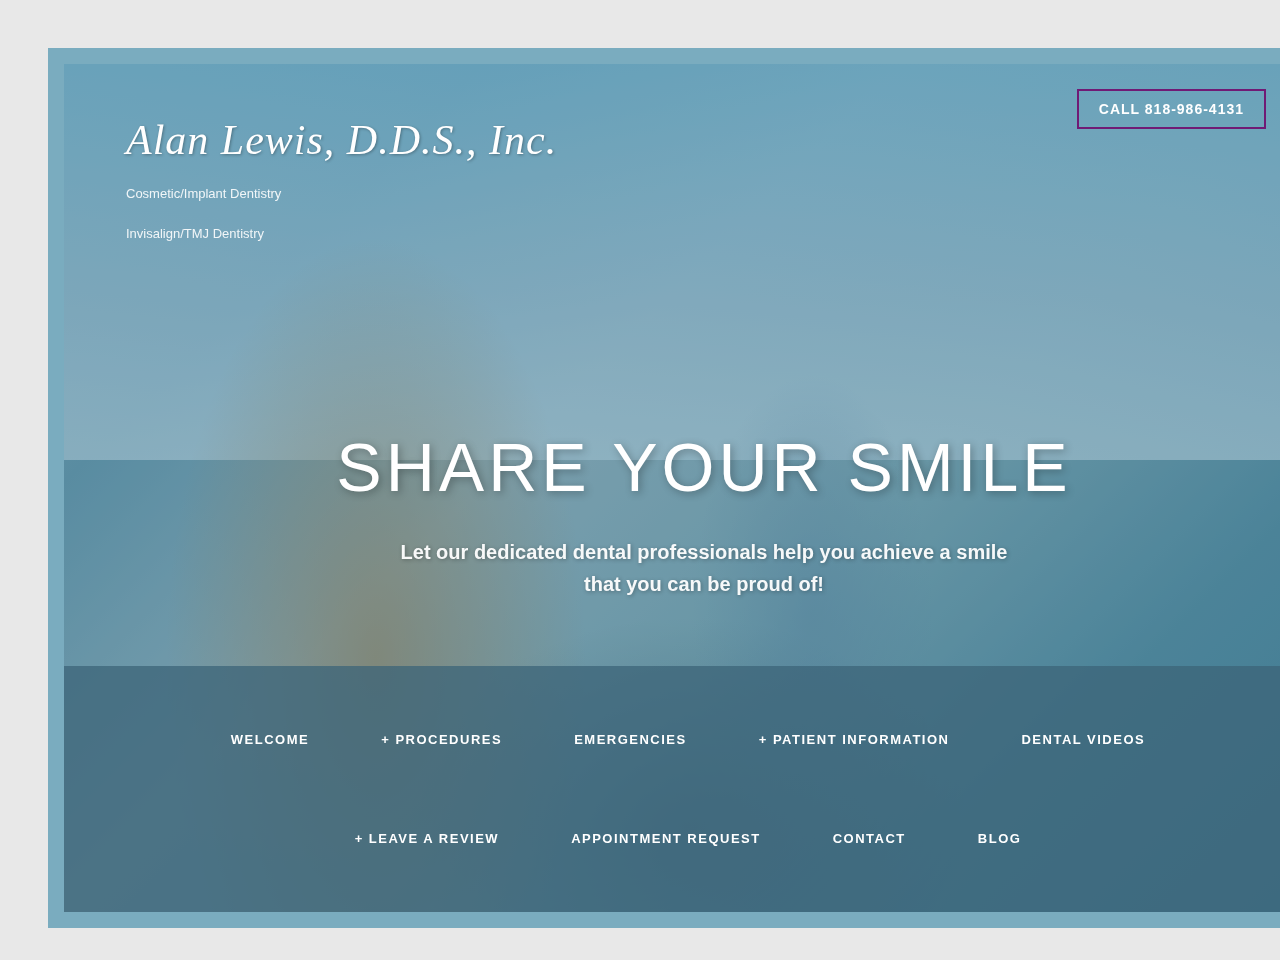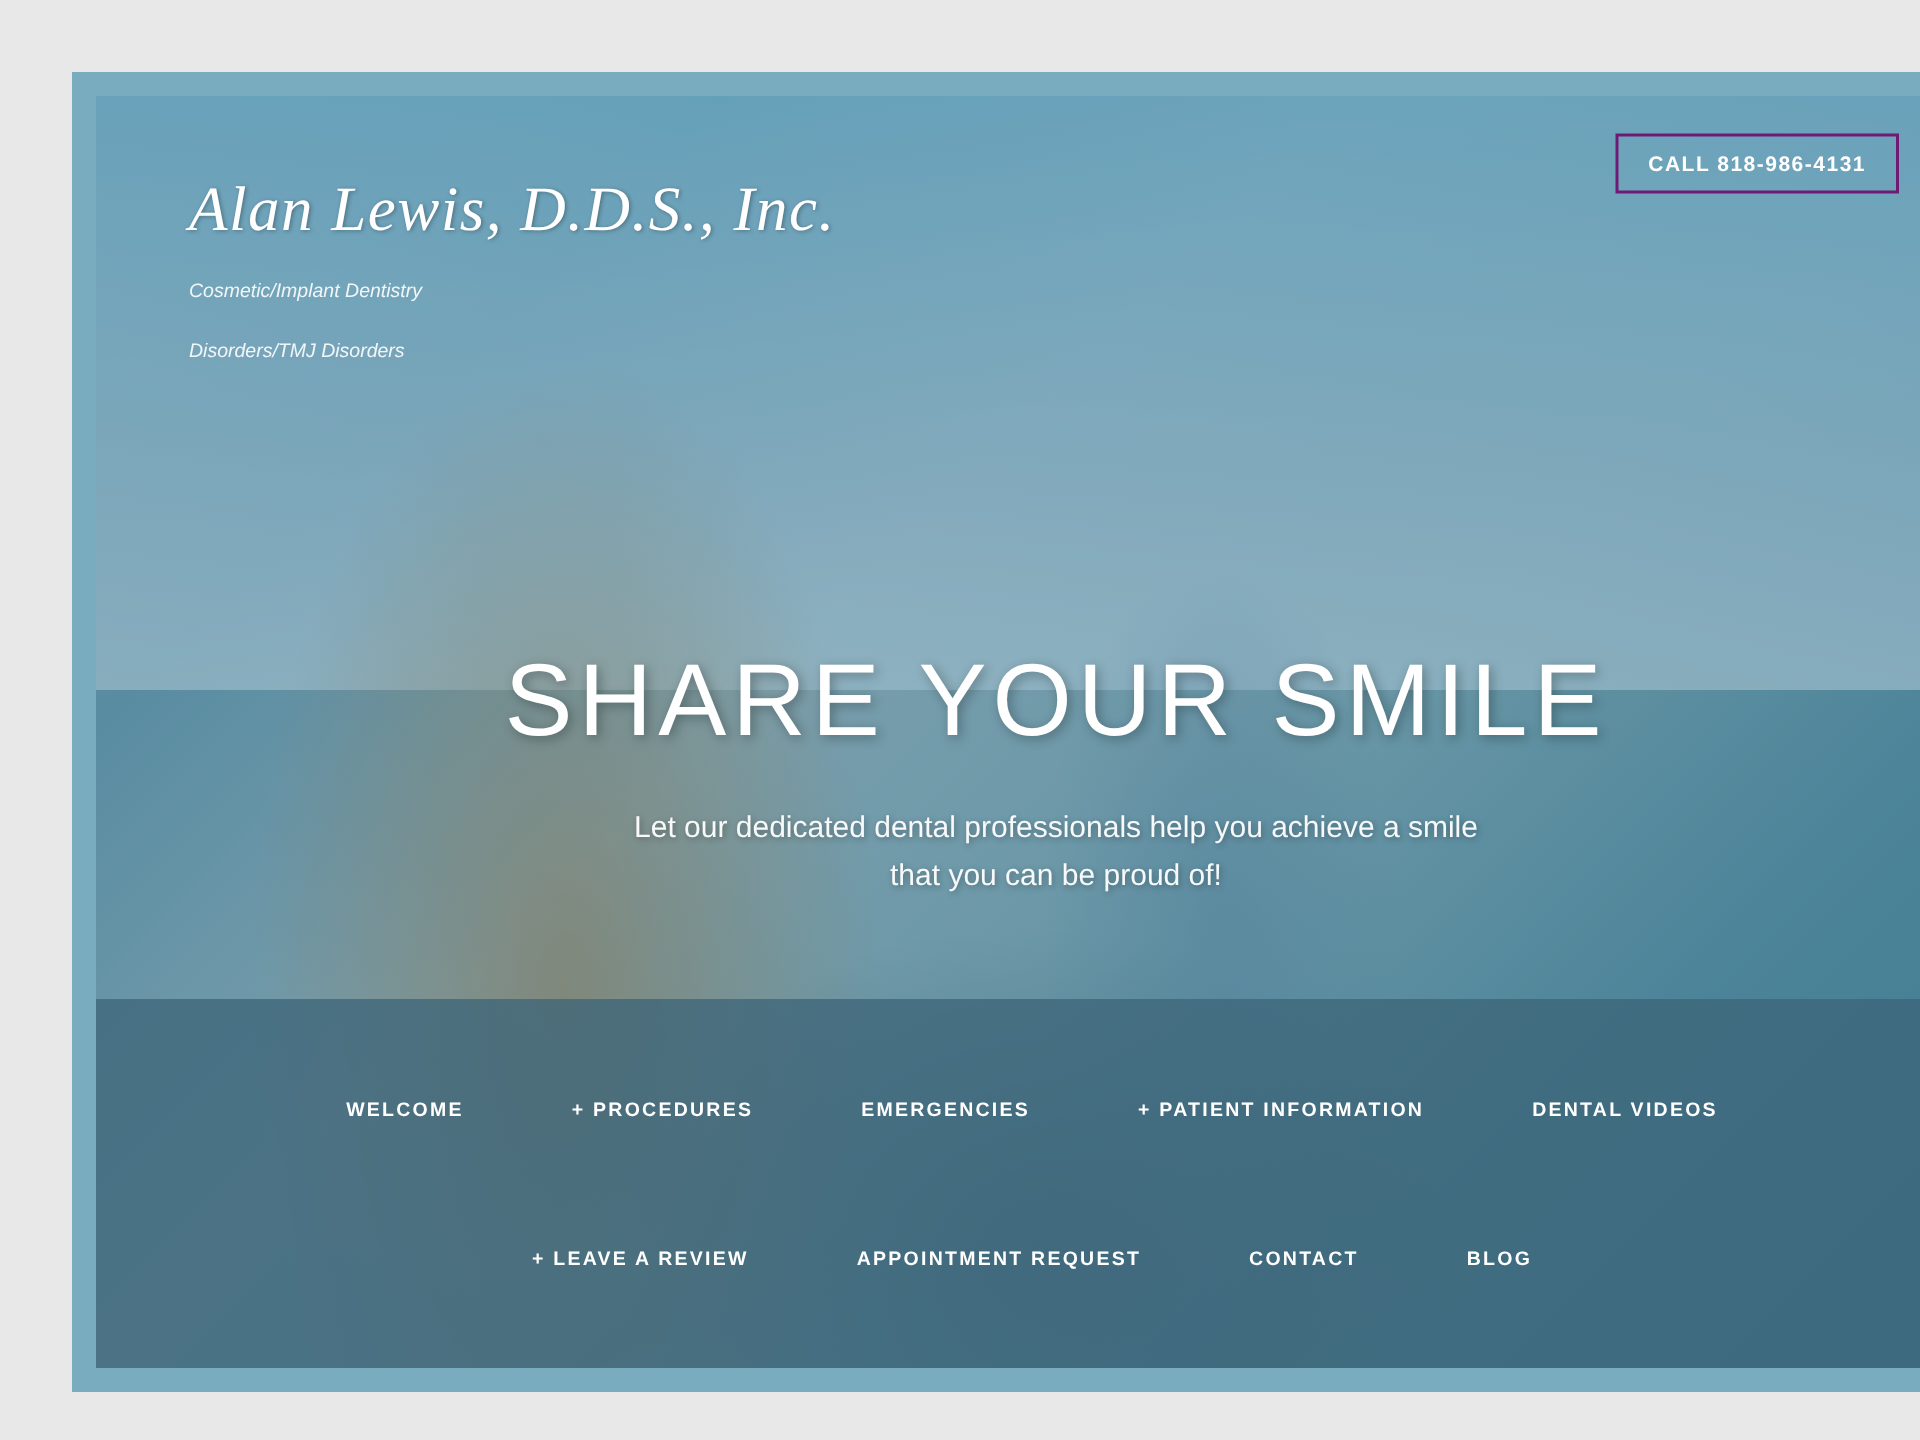--- a/index.html
+++ b/index.html
@@ -88,21 +88,20 @@
       text-shadow: 1px 1px 3px rgba(0,0,0,0.3);
       letter-spacing: 1px;
     }
 
     .logo-subtitle {
       color: rgba(255,255,255,0.9);
       font-size: 13px;
       margin-top: 4px;
       font-weight: normal;
       line-height: 1.5;
-      font-style: italic;
     }
 
     .call-button {
       border: 2px solid #701a75;
       color: #ffffff;
       background: transparent;
       padding: 10px 20px;
       font-size: 14px;
       font-weight: bold;
       letter-spacing: 1px;
@@ -130,21 +129,21 @@
       text-transform: uppercase;
       text-shadow: 2px 2px 8px rgba(0,0,0,0.3);
       margin-bottom: 30px;
     }
 
     .hero-subtext {
       font-size: 20px;
       color: rgba(255,255,255,0.95);
       line-height: 1.6;
       text-shadow: 1px 1px 4px rgba(0,0,0,0.3);
-      font-weight: 400;
+      font-weight: 700;
     }
 
     
     .nav-bar {
       position: absolute;
       bottom: 0;
       left: 0; right: 0;
       background: rgba(60, 100, 120, 0.75);
       z-index: 20;
       padding: 16px;
@@ -183,21 +182,21 @@
 
   <div class="hero-bg"></div>
   <div class="hero-sky"></div>
   <div class="hero-people"></div>
   <div class="hero-overlay"></div>
 
   <div class="header">
     <div class="logo-area">
       <span class="logo-title">Alan Lewis, D.D.S., Inc.</span>
       <span class="logo-subtitle">Cosmetic/Implant Dentistry</span>
-      <span class="logo-subtitle">Disorders/TMJ Disorders</span>
+      <span class="logo-subtitle">Invisalign/TMJ Dentistry</span>
     </div>
     <button class="call-button">CALL 818-986-4131</button>
   </div>
 
   <div class="hero-content">
     <h1 class="hero-headline">SHARE YOUR SMILE</h1>
     <p class="hero-subtext">
       <span>Let our dedicated dental professionals help you achieve a smile</span><br>
       <span>that you can be proud of!</span>
     </p>

